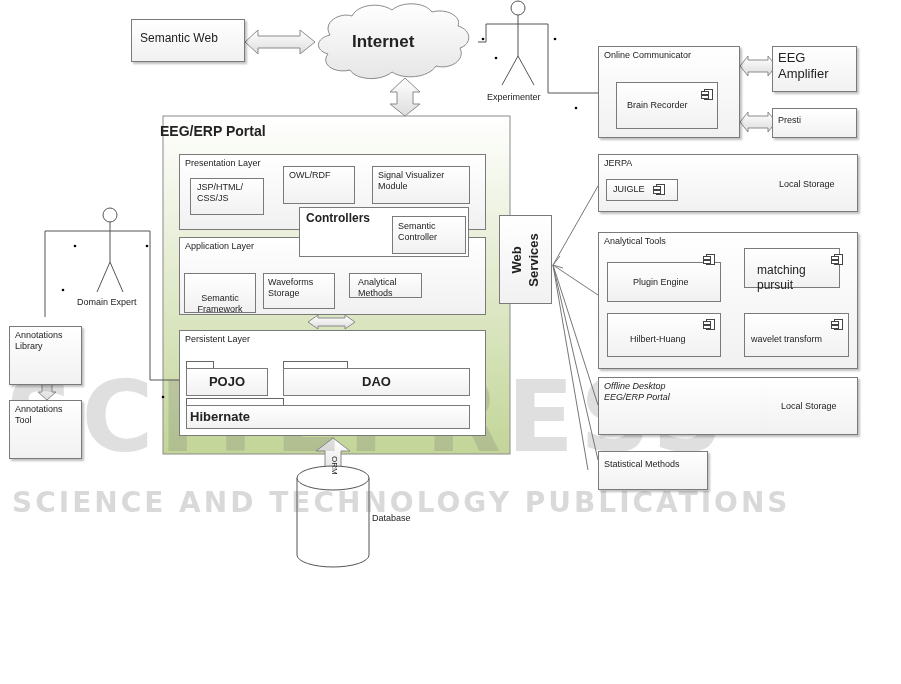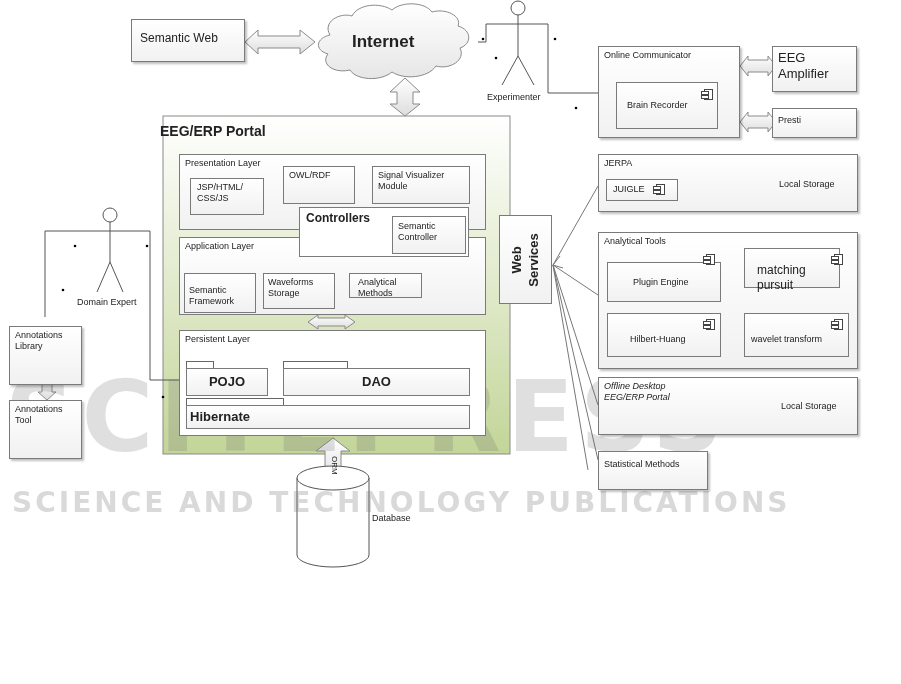--- a/index.html
+++ b/index.html
@@ -150,21 +150,21 @@
 <div class="box" style="left:283px; top:166px; width:72px; height:38px; font-size:9px;">
   <span>OWL/RDF</span>
 </div>
 <div class="box" style="left:372px; top:166px; width:98px; height:38px; font-size:9px;">
   <span>Signal Visualizer Module</span>
 </div>
 
 <div class="box" style="left:179px; top:237px; width:307px; height:78px; font-size:9px;">
   <span>Application Layer</span>
 </div>
-<div class="box" style="left:184px; top:273px; width:72px; height:40px; font-size:9px; padding:11px 4px;">
+<div class="box" style="left:184px; top:273px; width:72px; height:40px; font-size:9px; padding:19px 4px;text-align:center;">
   <span>Semantic Framework</span>
 </div>
 <div class="box" style="left:263px; top:273px; width:72px; height:36px; font-size:9px; padding:3px 4px;">
   <span>Waveforms Storage</span>
 </div>
 <div class="box" style="left:349px; top:273px; width:73px; height:25px; font-size:9px; padding:3px 8px;">
   <span>Analytical Methods</span>
 </div>
 
 <div class="box" style="left:299px; top:207px; width:170px; height:50px; background:#fff; padding:3px 6px;">

